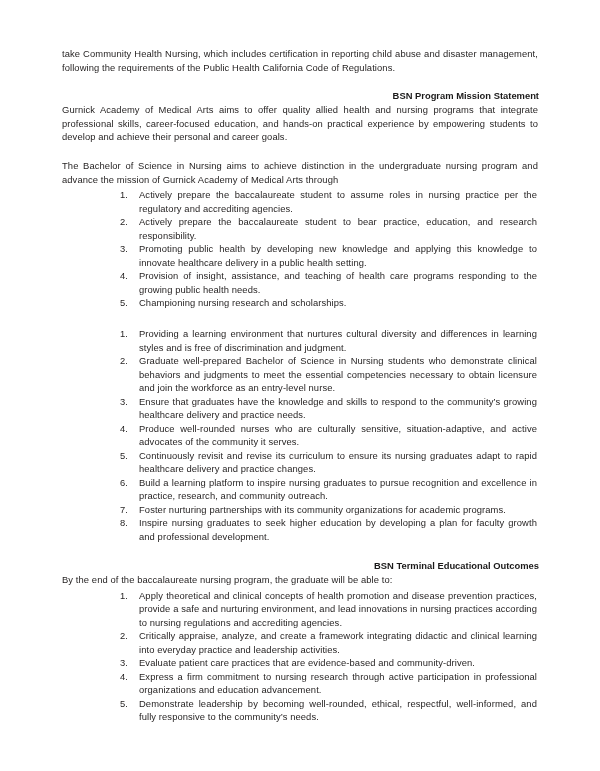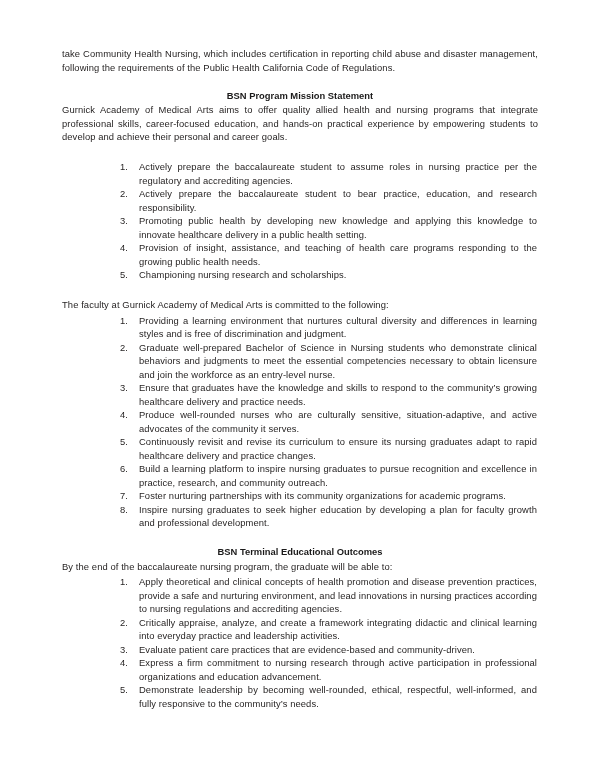--- a/index.html
+++ b/index.html
@@ -33,21 +33,21 @@
     text-justify: inter-word;
     color: #221f1f;
     letter-spacing: 0.01em;
   }
   .heading {
     margin: 0;
     font-size: 9.4px;
     line-height: 13.5px;
     font-weight: bold;
     color: #1b1a1a;
-    text-align: center;
+    text-align: right;
   }
   .spacer {
     height: 13.5px;
   }
   ol.doc-list {
     margin: 2px;
     padding: 0;
     list-style: none;
     counter-reset: docitem;
   }
@@ -103,20 +103,21 @@
   <div class="content">
 
     <p class="body-text">take Community Health Nursing, which includes certification in reporting child abuse and disaster management, following the requirements of the Public Health California Code of Regulations.</p>
 
     <div class="spacer"></div>
 
     <div>
       <p class="heading">BSN Program Mission Statement</p>
       <p class="body-text">Gurnick Academy of Medical Arts aims to offer quality allied health and nursing programs that integrate professional skills, career-focused education, and hands-on practical experience by empowering students to develop and achieve their personal and career goals.</p>
       <div class="spacer"></div>
+      <p class="body-text">The Bachelor of Science in Nursing aims to achieve distinction in the undergraduate nursing program and advance the mission of Gurnick Academy of Medical Arts through</p>
       <ol class="doc-list">
         <li>
             <span class="item-text">Actively prepare the baccalaureate student to assume roles in nursing practice per the regulatory and accrediting agencies.</span>
           </li>
         <li>
             <span class="item-text">Actively prepare the baccalaureate student to bear practice, education, and research responsibility.</span>
           </li>
         <li>
             <span class="item-text">Promoting public health by developing new knowledge and applying this knowledge to innovate healthcare delivery in a public health setting.</span>
           </li>
@@ -125,21 +126,20 @@
           </li>
         <li>
             <span class="item-text">Championing nursing research and scholarships.</span>
           </li>
       </ol>
     </div>
 
     <div class="spacer"></div>
 
     <div>
-      <p class="body-text">The faculty at Gurnick Academy of Medical Arts is committed to the following:</p>
       <ol class="doc-list">
         <li>
             <span class="item-text">Providing a learning environment that nurtures cultural diversity and differences in learning styles and is free of discrimination and judgment.</span>
           </li>
         <li>
             <span class="item-text">Graduate well-prepared Bachelor of Science in Nursing students who demonstrate clinical behaviors and judgments to meet the essential competencies necessary to obtain licensure and join the workforce as an entry-level nurse.</span>
           </li>
         <li>
             <span class="item-text">Ensure that graduates have the knowledge and skills to respond to the community’s growing healthcare delivery and practice needs.</span>
           </li>

